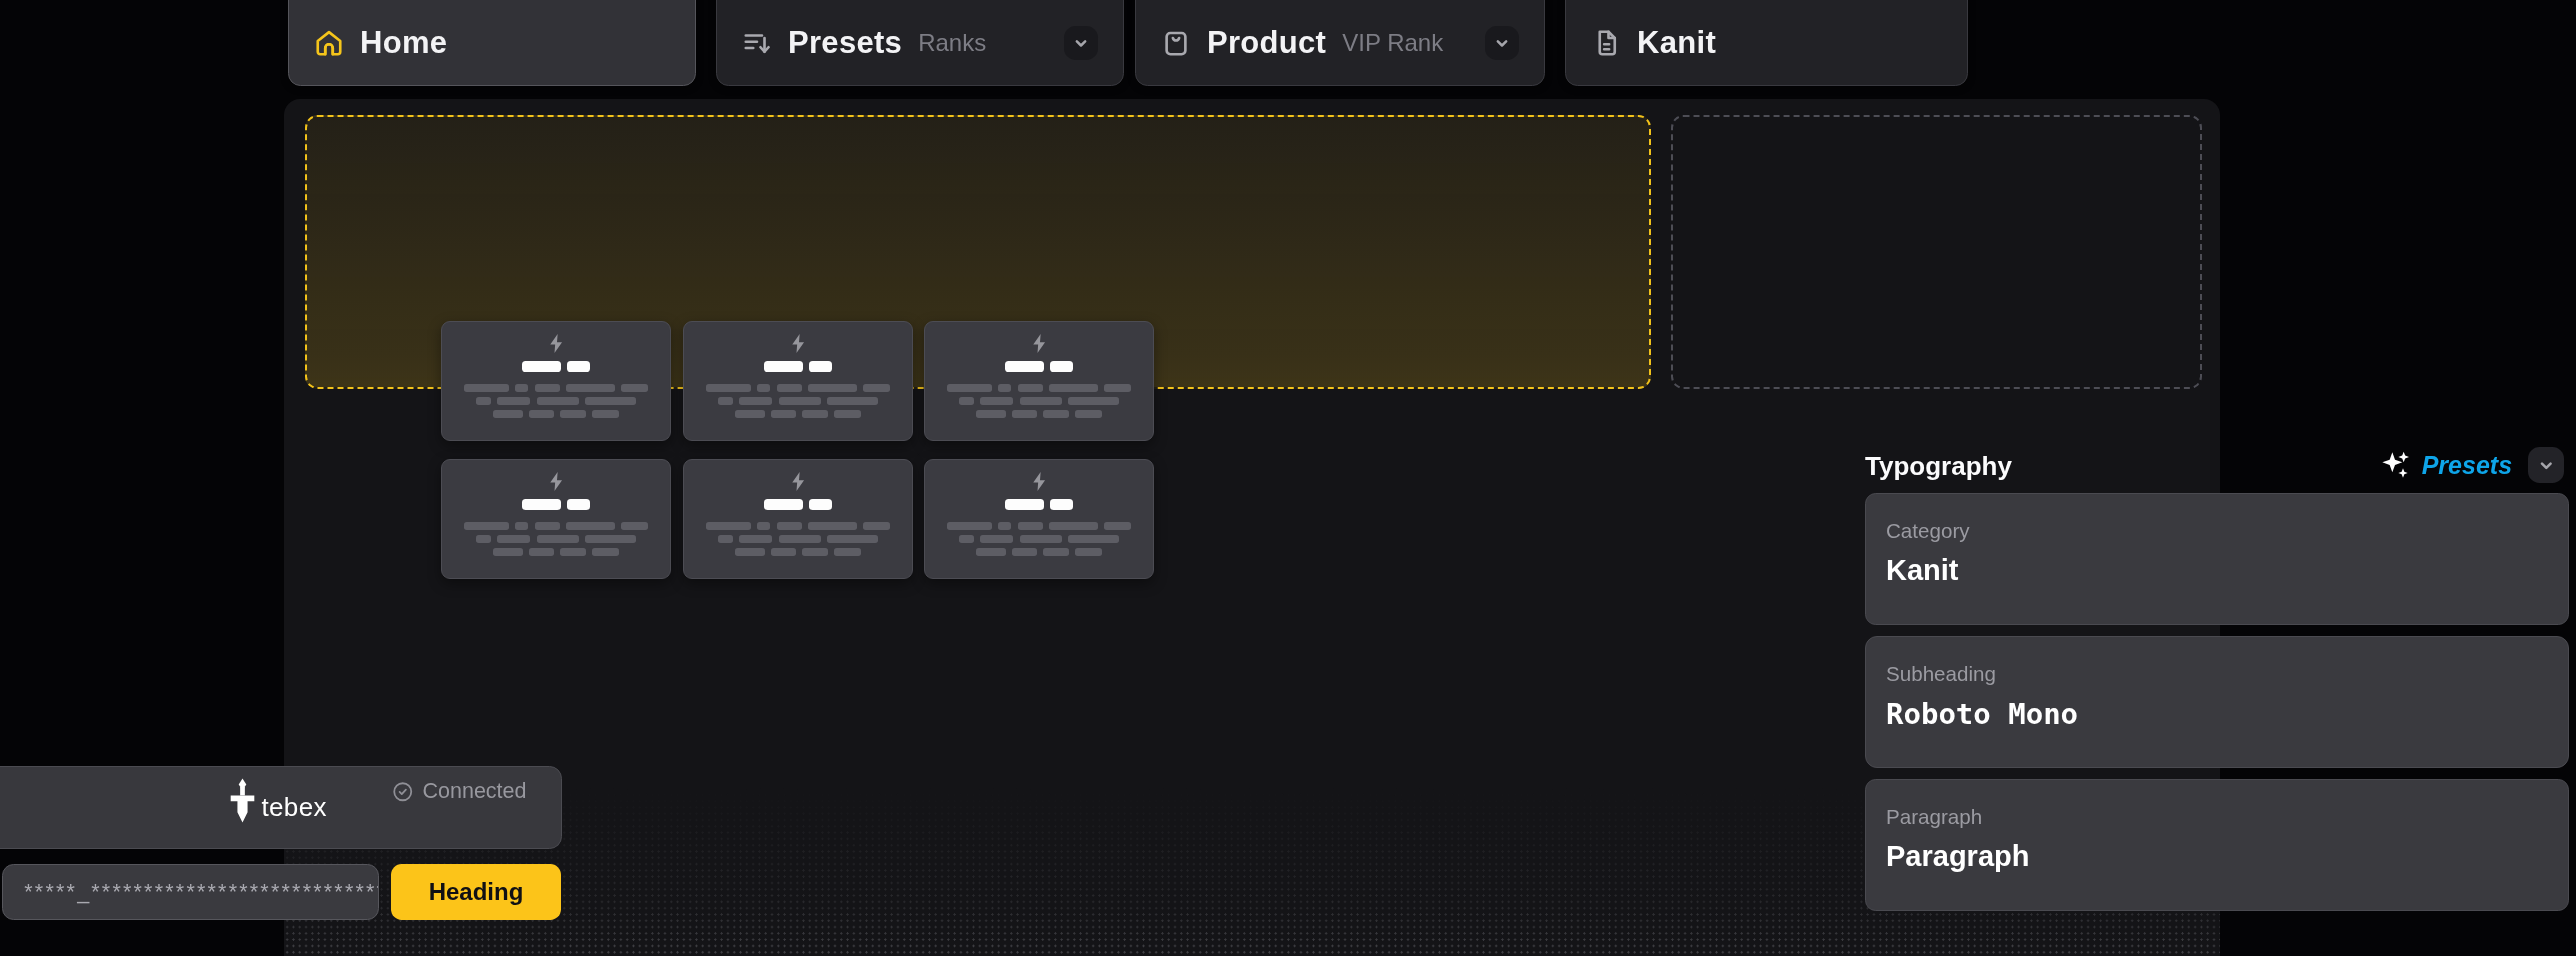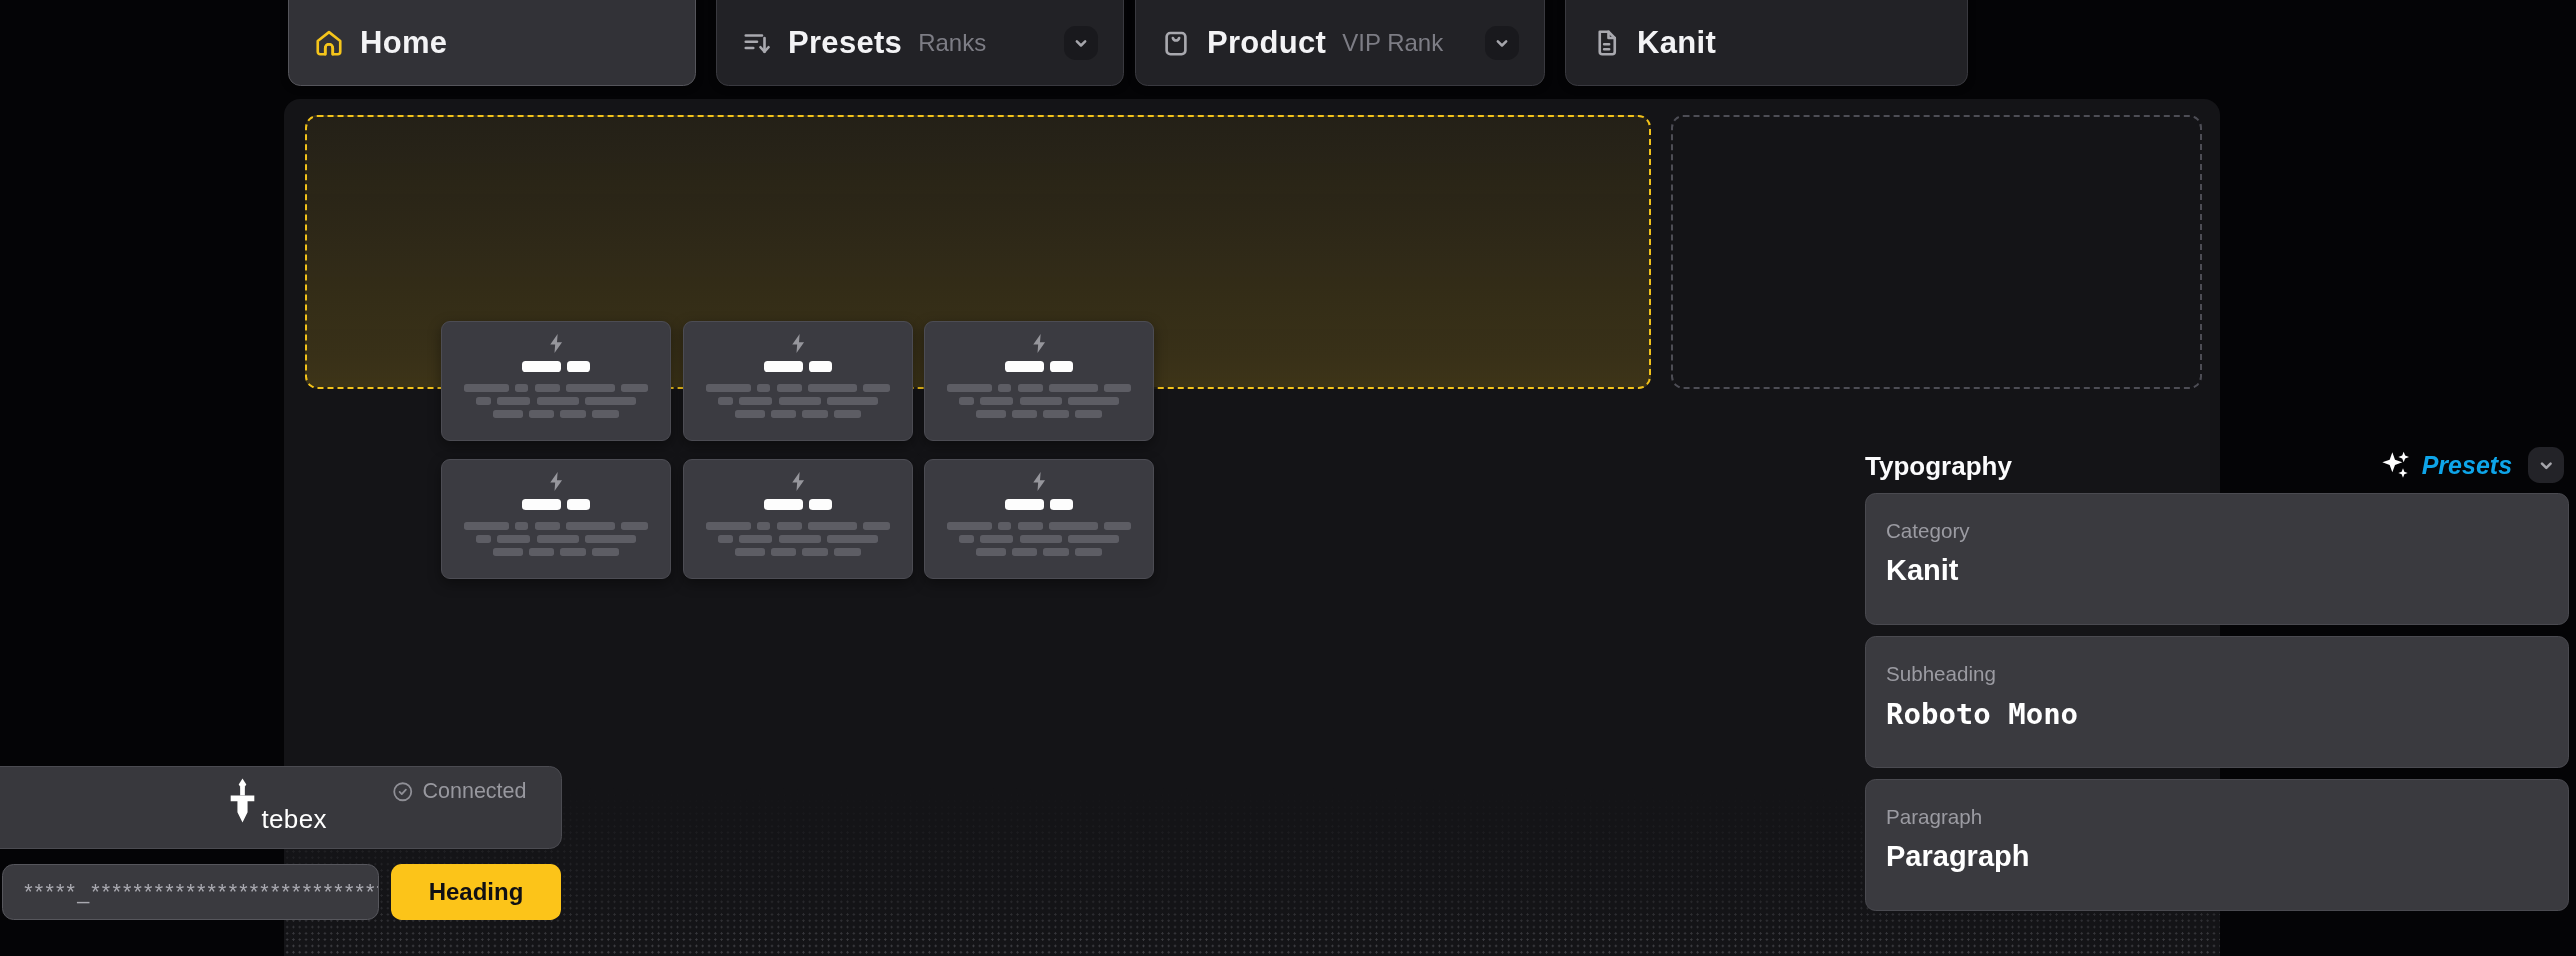--- a/index.html
+++ b/index.html
@@ -57,21 +57,21 @@
            border-radius:10.7px; padding:25px 0 0 20px; cursor:pointer; }
   .fcard .flabel { color:#9b9ba2; font-size:20.6px; }
   .fcard .fvalue { color:#ffffff; font-size:29px; font-weight:700; margin-top:10.7px; }
   .fcard .mono { font-family:"DejaVu Sans Mono", monospace; }
 
   
   #tebex-card { left:-36px; top:766px; width:598px; height:83px; background:#38383d;
                 border:0.9px solid #4b4b51; border-radius:12.5px; }
   #tebex-brand { left:229px; top:776px; display:flex; align-items:flex-start; gap:5.4px; }
   #tebex-brand svg { width:27px; height:54px; }
-  #tebex-brand .bname { color:#ffffff; font-size:26px; font-weight:500; margin-top:28px; letter-spacing:0.4px; }
+  #tebex-brand .bname { color:#ffffff; font-size:26px; font-weight:500; margin-top:16px; letter-spacing:0.4px; }
   #tebex-status { left:392px; top:779px; display:flex; align-items:center; gap:9px; }
   #tebex-status svg { width:21.5px; height:21.5px; color:#8f8f96; }
   #tebex-status .stxt { color:#98989f; font-size:21.5px; }
   #secret { left:1.8px; top:864px; width:377px; height:56px; background:#3a3a3f;
             border:1.3px solid #56565c; border-radius:11.6px; display:flex; align-items:center;
             padding-left:21.5px; color:#a9a9b0; font-size:21.5px; letter-spacing:2.2px; cursor:text;
             white-space:nowrap; overflow:hidden; }
   #connect-btn { left:391px; top:864px; width:170px; height:56px; background:#fcc419;
                  border:none; border-radius:10.7px; color:#101014; font-size:24px; font-weight:700;
                  display:flex; align-items:center; justify-content:center; cursor:pointer; }
@@ -329,21 +329,21 @@
     <svg width="20.6" height="20.6" viewBox="0 0 24 24" fill="none" stroke="currentColor" stroke-width="3" stroke-linecap="round" stroke-linejoin="round">
       <path d="m7 10 5 5 5-5"></path>
     </svg>
   </span>
 </div>
 
 <div class="fcard abs" style="top:493px;">
   <div class="flabel">Category</div>
   <div class="fvalue">Kanit</div>
 </div>
-<div class="fcard abs" style="top:636px;">
+<div class="fcard abs" style="top:636px;border-radius:12px;">
   <div class="flabel">Subheading</div>
   <div class="fvalue mono">Roboto Mono</div>
 </div>
 <div class="fcard abs" style="top:779px;">
   <div class="flabel">Paragraph</div>
   <div class="fvalue">Paragraph</div>
 </div>
 
 <div id="tebex-card" class="abs"></div>
 

